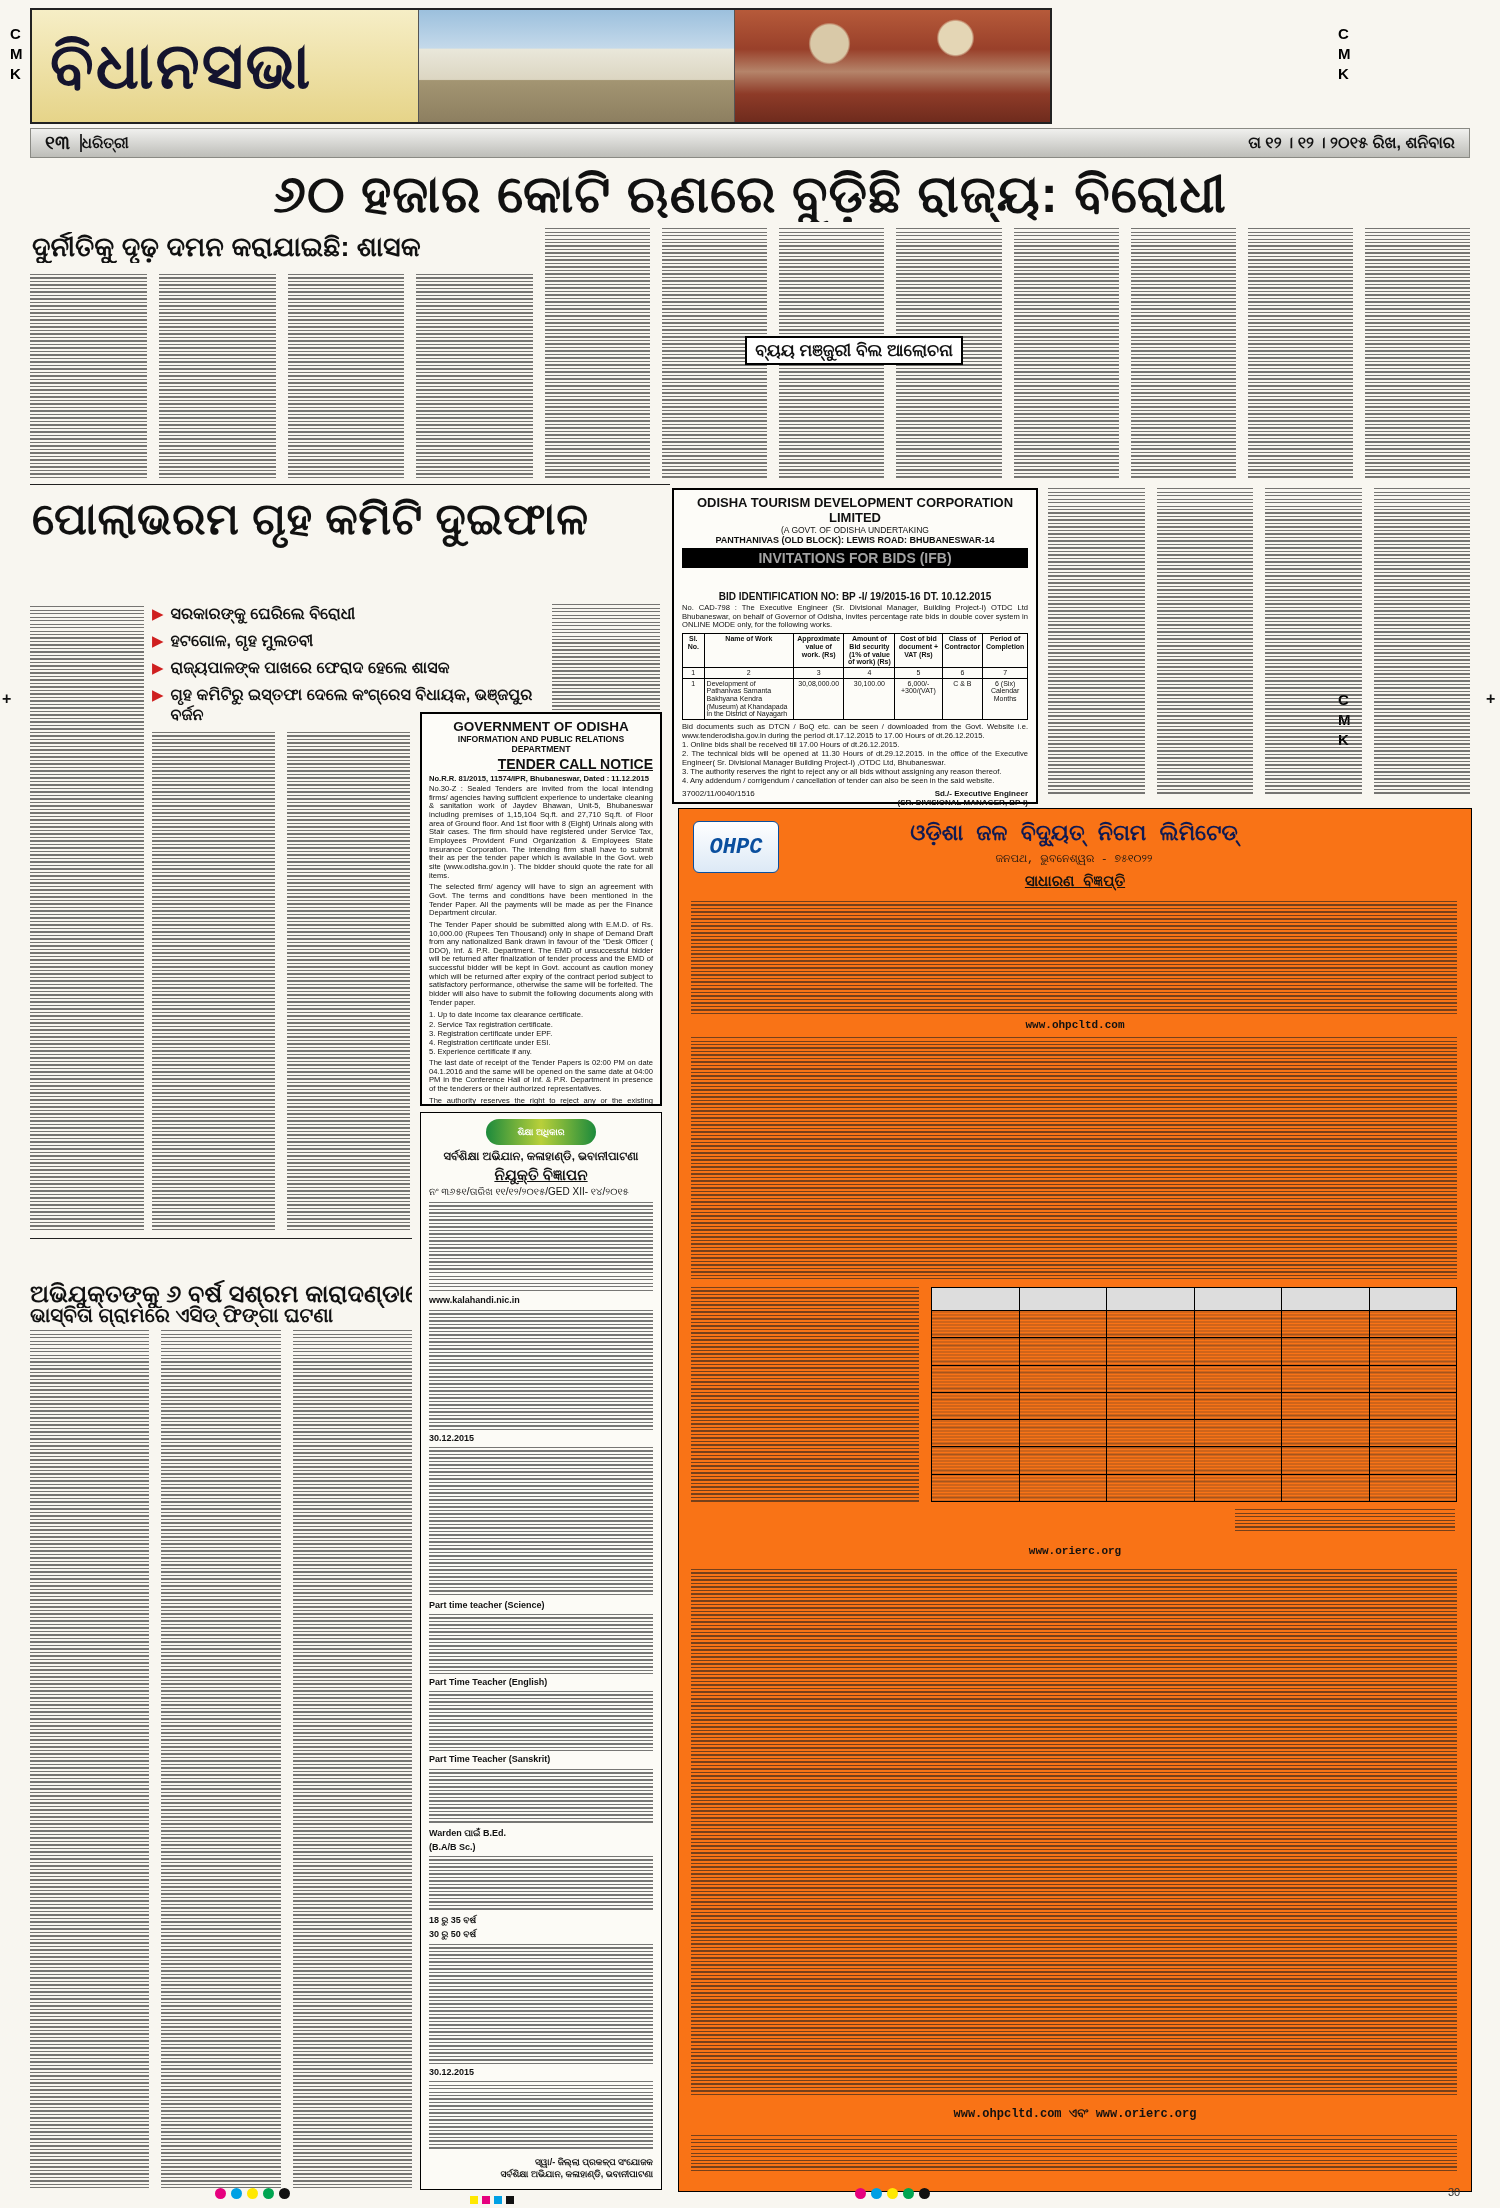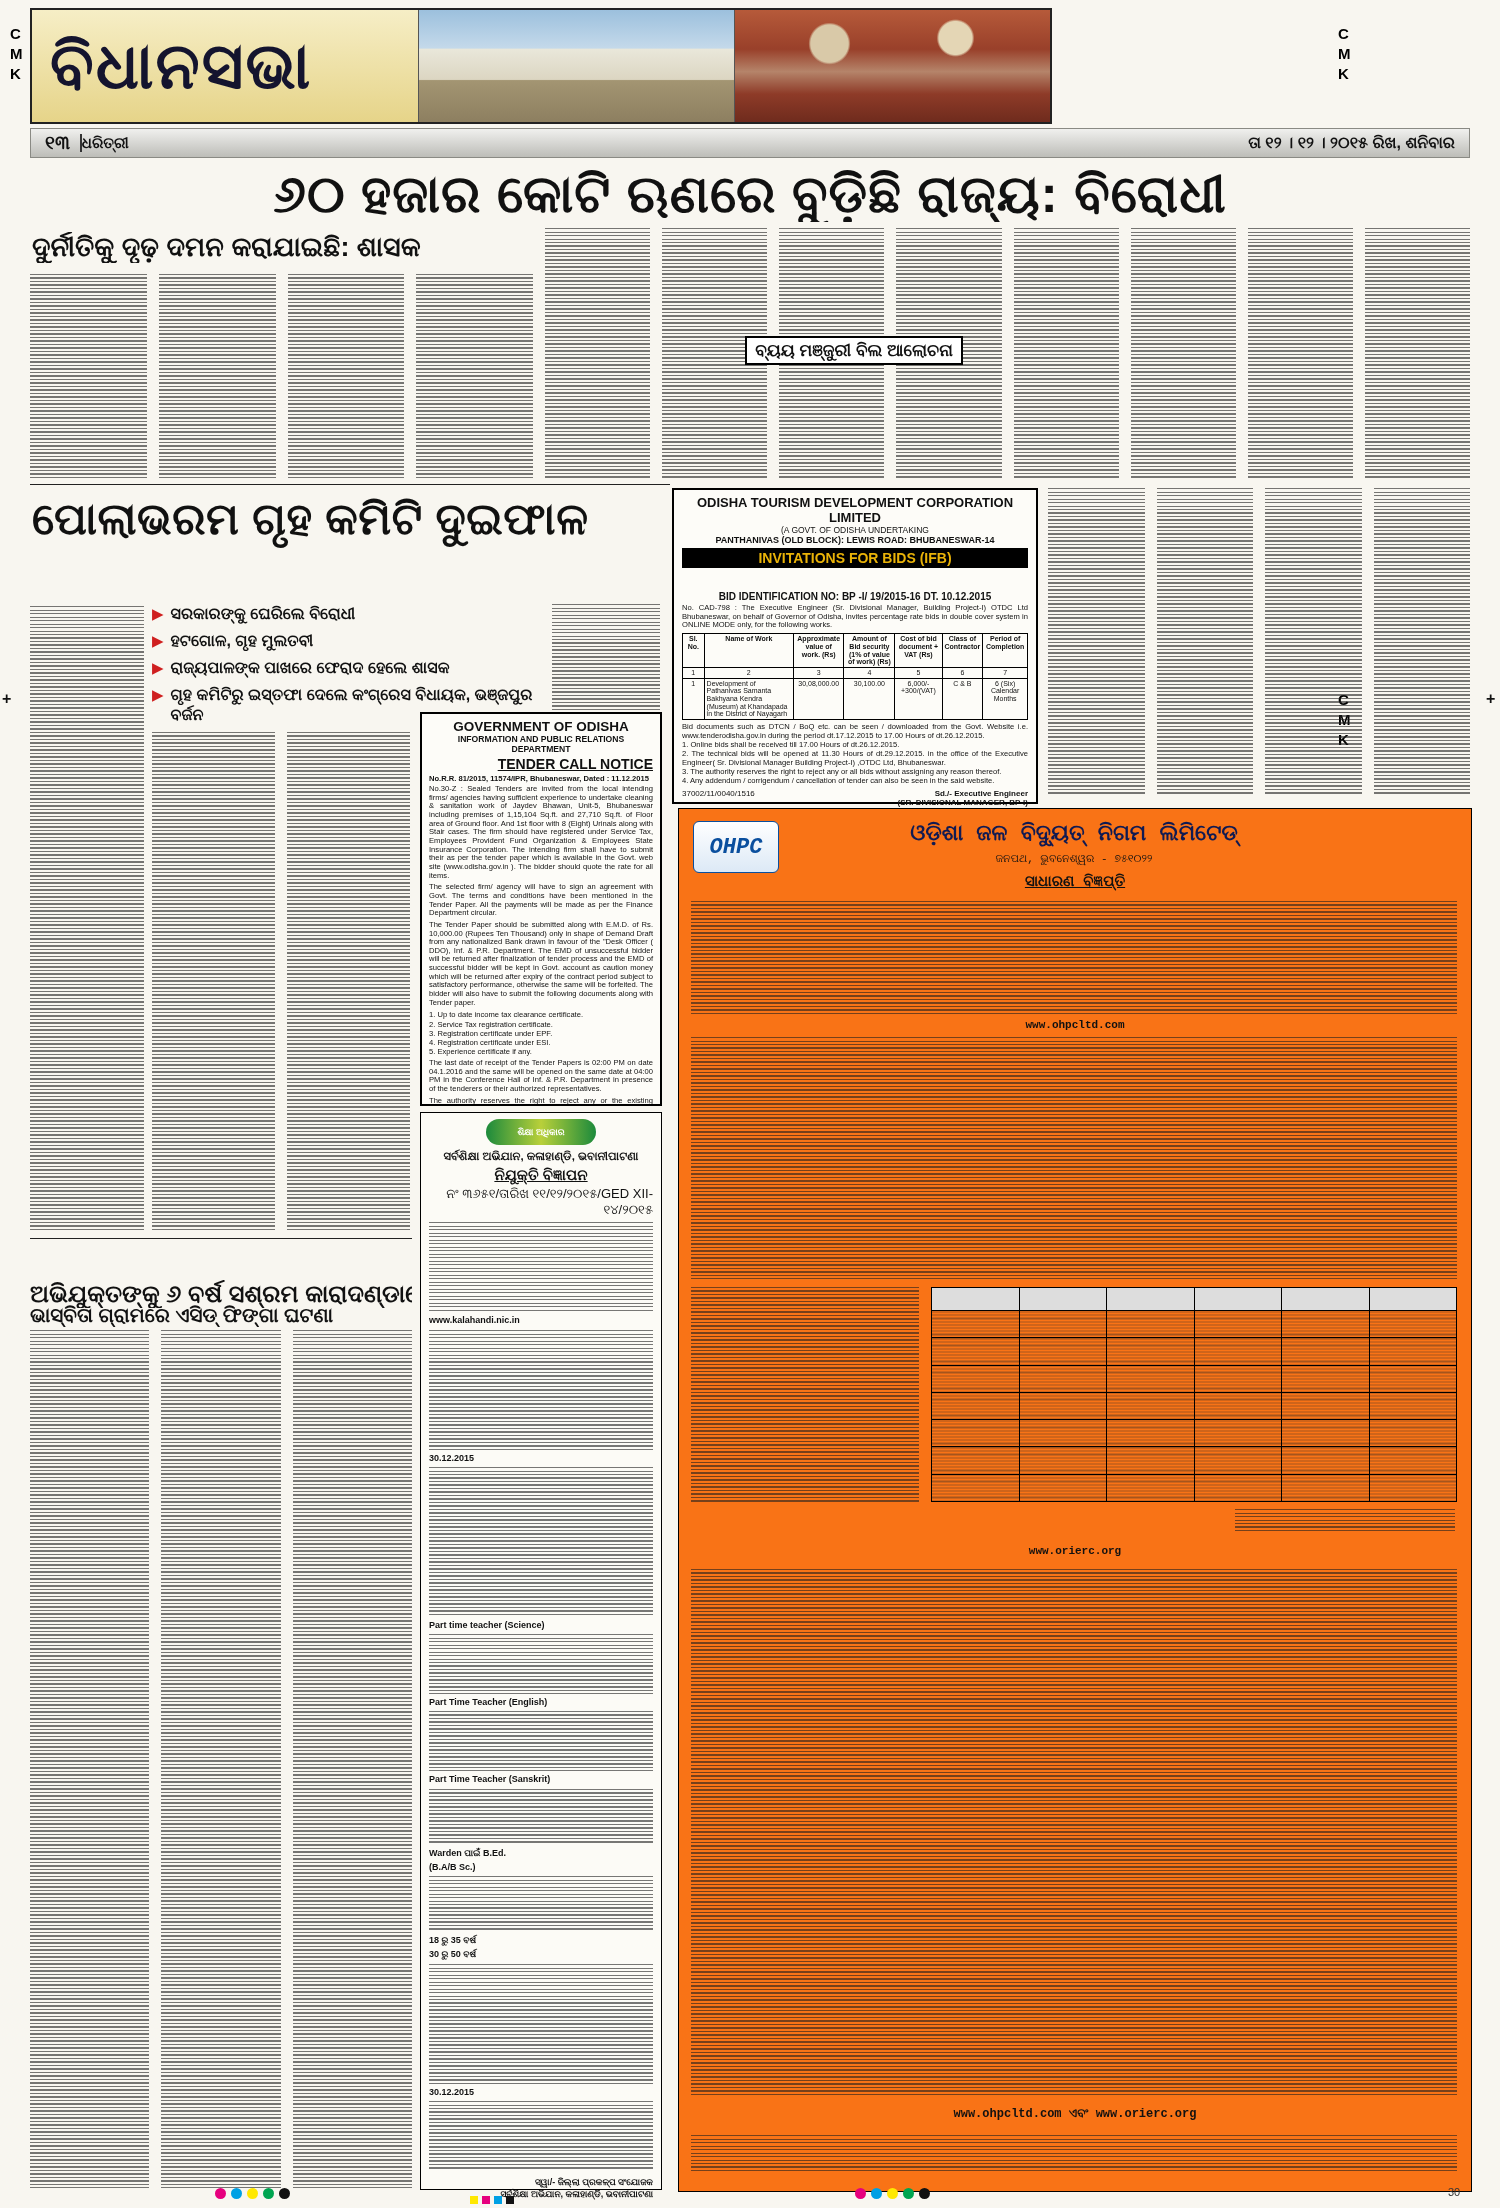--- a/index.html
+++ b/index.html
@@ -47,21 +47,21 @@
   .bullets{left:152px;top:604px;width:392px;}
   .bullet{display:flex;align-items:flex-start;margin-bottom:7px;}
   .arrow{color:#cf1f1f;font-size:15px;margin-right:7px;line-height:20px;}
   .btext{font-size:16px;font-weight:bold;line-height:20px;}
   
   .adbox{border:2px solid #000;background:#fdfcf8;box-sizing:border-box;}
   .otdc{left:672px;top:488px;width:366px;height:316px;padding:5px 8px;font-size:8px;}
   .otdc .org{font-size:13px;font-weight:bold;text-align:center;}
   .otdc .l2{font-size:8.5px;text-align:center;}
   .otdc .l3{font-size:9px;font-weight:bold;text-align:center;}
-  .otdc .banner{background:#000;color:#eab308;font-size:14px;font-weight:bold;text-align:center;
+  .otdc .banner{background:#000;color:#a3a3a3;font-size:14px;font-weight:bold;text-align:center;
                 padding:2px 0;margin:3px 0 2px;}
   .otdc .bid{font-size:10px;font-weight:bold;text-align:center;margin-bottom:2px;margin-top:23px;}
   .otdc .intro{font-size:7.6px;text-align:justify;line-height:1.15;}
   .otdc table{border-collapse:collapse;width:100%;margin:3px 0;font-size:7px;line-height:1.1;}
   .otdc th,.otdc td{border:1px solid #000;padding:1px 2px;text-align:center;vertical-align:top;}
   .otdc td.wname{text-align:left;}
   .otdc .note{font-size:7.6px;text-align:justify;line-height:1.18;}
   .otdc .signrow{display:flex;justify-content:space-between;font-size:8px;margin-top:3px;}
   .otdc .sign{font-weight:bold;text-align:right;}
   .ipr{left:420px;top:712px;width:242px;height:394px;padding:5px 7px;font-size:7.6px;overflow:hidden;}
@@ -89,21 +89,21 @@
   .ohpc th{background:#ddd;height:22px;}
   
   .ssa{left:420px;top:1112px;width:242px;height:1078px;border:1.5px solid #000;background:#fcfbf6;
        box-sizing:border-box;padding:6px 8px;}
   .ssa-logo{width:110px;height:26px;margin:0 auto 4px;border-radius:13px;
             background:linear-gradient(90deg,#1c8a3c,#b9d03a,#1c8a3c);color:#fff;font-size:9px;
             font-weight:bold;display:flex;align-items:center;justify-content:center;
             white-space:nowrap;overflow:hidden;}
   .ssa-org{font-size:11.5px;font-weight:bold;text-align:center;line-height:1.25;}
   .ssa-title{font-size:15px;font-weight:bold;text-align:center;text-decoration:underline;margin:3px 0 2px;}
-  .ssa-ref{font-size:13px;text-align:right;margin-bottom:4px;}
+  .ssa-ref{font-size:10px;text-align:left;margin-bottom:4px;}
   .ssa .frag{font-size:9px;font-weight:bold;line-height:1.25;margin:3px 0;}
   .ssa .sign{font-size:9px;font-weight:bold;text-align:right;line-height:1.3;margin-top:6px;}
   .ssa .stripe{margin:3px 0;}
   
   .regcol{display:flex;flex-direction:column;font-size:15px;font-weight:bold;line-height:20px;color:#000;}
   .dots{display:flex;gap:5px;}
   .dot{width:11px;height:11px;border-radius:50%;display:inline-block;}
   .d-m{background:#e6007e;} .d-c{background:#00a0e4;} .d-y{background:#ffe800;}
   .d-g{background:#00a550;} .d-k{background:#111;}
   .sq{width:8px;height:8px;display:inline-block;margin-right:4px;}

